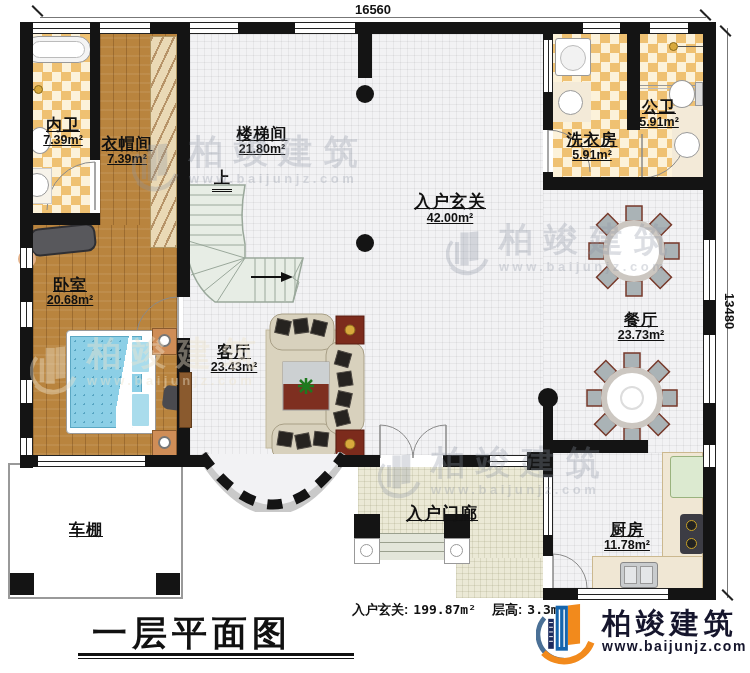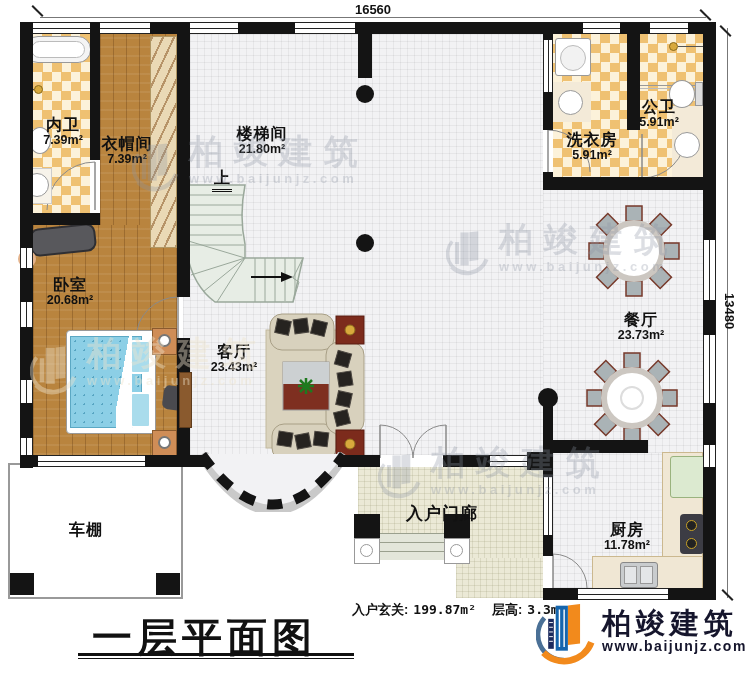--- a/index.html
+++ b/index.html
@@ -23,40 +23,40 @@
   
   .wall{position:absolute;background:#141414;z-index:3;}
   .col-round{position:absolute;background:#141414;border-radius:50%;z-index:3;}
   .win-h{position:absolute;height:12px;background-color:#fff;z-index:3;
     background-image:linear-gradient(#222,#222),linear-gradient(#222,#222),linear-gradient(#222,#222);
     background-size:100% 1px;background-repeat:no-repeat;background-position:0 0,0 50%,0 100%;}
   .win-v{position:absolute;width:12px;background-color:#fff;z-index:3;
     background-image:linear-gradient(#222,#222),linear-gradient(#222,#222),linear-gradient(#222,#222);
     background-size:1px 100%;background-repeat:no-repeat;background-position:0 0,50% 0,100% 0;}
   
-  .room-label{position:absolute;transform:translateX(-50%);text-align:center;z-index:6;line-height:1.1;}
+  .room-label{position:absolute;transform:translateX(-50%);text-align:center;z-index:6;line-height:1.1;text-decoration:underline;}
   .rname{font-size:16px;font-weight:bold;letter-spacing:1px;white-space:nowrap;}
   .rname.big{font-size:17px;}
   .rarea{font-size:12.5px;font-weight:bold;}
   
   .furn{position:absolute;z-index:2;box-sizing:border-box;}
   .doorarc{position:absolute;z-index:2;}
   
   .dimline{position:absolute;background:#777;z-index:0;}
   .tick{position:absolute;width:15px;height:2px;background:#222;transform:rotate(45deg);z-index:4;}
   .dimtext{position:absolute;font-size:13px;font-weight:bold;z-index:4;}
   
   .wm{position:absolute;display:flex;gap:9px;align-items:flex-start;z-index:7;pointer-events:none;
       color:#8d95a4;opacity:.30;}
   .wm .wm-name{font-size:34px;font-weight:800;letter-spacing:11px;line-height:1;white-space:nowrap;}
   .wm .wm-url{font-size:13px;font-weight:700;letter-spacing:3.5px;margin-top:3px;white-space:nowrap;}
   .wm.light{color:#efe4cd;opacity:.42;}
   
   .title-block{position:absolute;left:92px;top:610px;z-index:8;display:flex;align-items:flex-end;gap:14px;}
-  .plan-title{font-size:40px;font-weight:600;letter-spacing:5px;white-space:nowrap;}
+  .plan-title{font-size:35px;font-weight:600;letter-spacing:5px;white-space:nowrap;}
   .plan-scale{font-size:29px;font-weight:600;padding-bottom:2px;}
   .stats{position:absolute;left:352px;top:599px;z-index:8;font-size:13px;font-weight:bold;line-height:1.72;}
   .stats .val{font-family:"DejaVu Sans Mono","Liberation Mono",monospace;font-weight:bold;margin-left:5px;}
   .stats .gap{display:inline-block;width:16px;}
   .logo{position:absolute;left:536px;top:597px;z-index:8;display:flex;gap:6px;align-items:center;}
   .logo-name{font-size:29px;font-weight:900;letter-spacing:5px;color:#15152c;line-height:1.05;white-space:nowrap;}
   .logo-url{font-size:14px;font-weight:800;letter-spacing:1.5px;color:#15152c;white-space:nowrap;}
   .steps{position:absolute;z-index:2;}
   .steps div{height:8px;border:1px solid #9aa08e;background:#e3e6da;border-bottom:none;}
 </style>
@@ -348,20 +348,24 @@
     <div class="rarea">7.39m²</div>
   </div>
   <div class="room-label" style="left:127px;top:135px">
     <div class="rname">衣帽间</div>
     <div class="rarea">7.39m²</div>
   </div>
   <div class="room-label" style="left:262px;top:125px">
     <div class="rname">楼梯间</div>
     <div class="rarea">21.80m²</div>
   </div>
+  <div class="room-label" style="left:450px;top:193px">
+    <div class="rname big">入户玄关</div>
+    <div class="rarea">42.00m²</div>
+  </div>
   <div class="room-label" style="left:592px;top:131px">
     <div class="rname">洗衣房</div>
     <div class="rarea">5.91m²</div>
   </div>
   <div class="room-label" style="left:659px;top:98px">
     <div class="rname">公卫</div>
     <div class="rarea">5.91m²</div>
   </div>
   <div class="room-label" style="left:70px;top:276px">
     <div class="rname">卧室</div>

